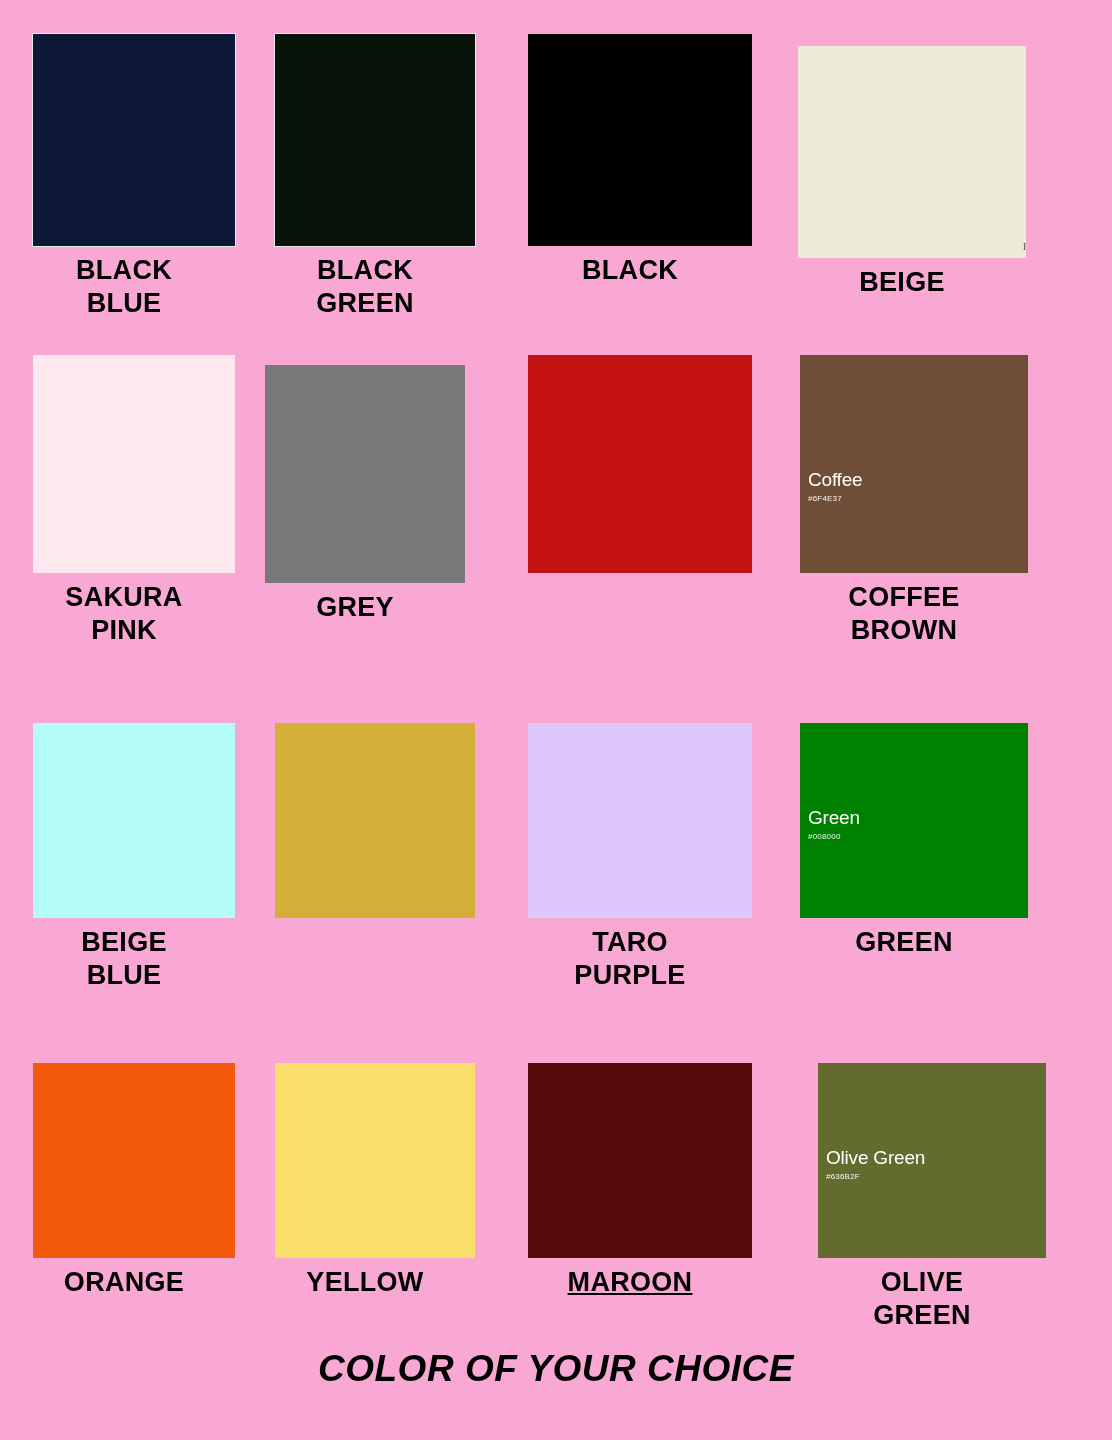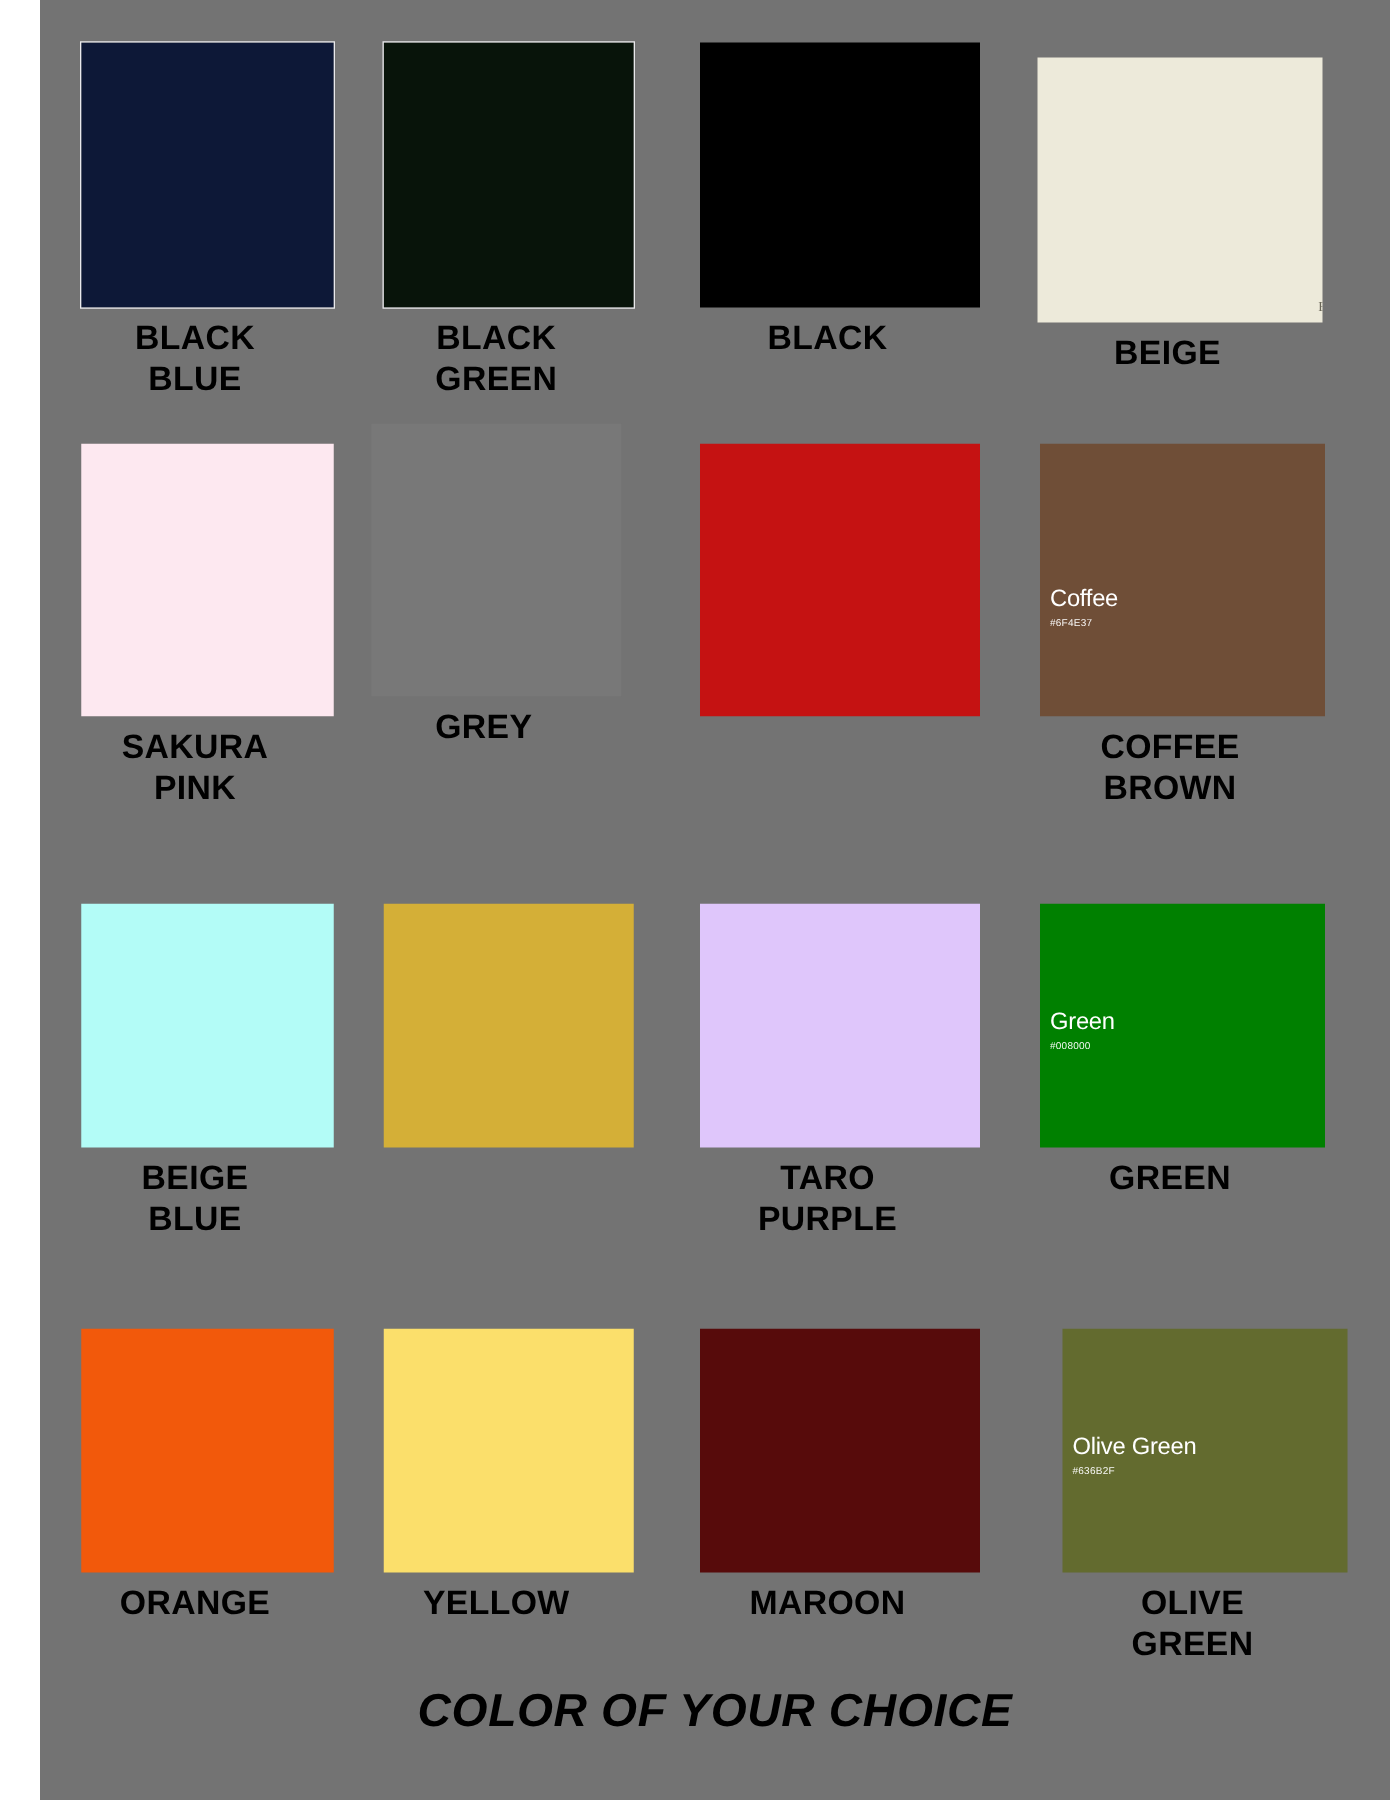--- a/index.html
+++ b/index.html
@@ -12,22 +12,21 @@
     height: 1440px;
     position: relative;
     overflow: hidden;
     font-family: "Liberation Sans", sans-serif;
     -webkit-font-smoothing: antialiased;
   }
 
   .sheet {
     position: absolute;
     inset: 0;
-    background: #737373;
-    margin-left: 32px;
+    background: #f9a8d4;
   }
 
   
   .cell {
     position: absolute;
     display: flex;
     flex-direction: column;
     align-items: center;
   }
 
@@ -127,21 +126,21 @@
         <div class="chip" style="width: 228px; height: 212px; background: rgb(237, 234, 218);">
           <div class="chip-edge-glyph">B</div>
         </div>
         <div class="caption" style="width: 268px; margin-left: -20px;">BEIGE</div>
       </div>
       <div class="cell" style="left: 33px; top: 355px; width: 202px; align-items: center;">
         <div class="chip" style="width: 202px; height: 218px; background: rgb(253, 232, 240);"></div>
         <div class="caption" style="width: 242px; margin-left: -20px;">SAKURA
 PINK</div>
       </div>
-      <div class="cell" style="left: 275px; top: 339px; width: 180px;">
+      <div class="cell" style="left: 275px; top: 365px; width: 180px;">
         <div class="chip" style="width: 200px; height: 218px; background: rgb(120, 120, 120);"></div>
         <div class="caption" style="width: 240px; margin-left: -20px;">GREY</div>
       </div>
       <div class="cell" style="left: 528px; top: 355px; width: 224px;">
         <div class="chip" style="width: 224px; height: 218px; background: rgb(197, 18, 18);"></div>
       </div>
       <div class="cell" style="left: 800px; top: 355px; width: 228px;">
         <div class="chip" style="width: 228px; height: 218px; background: rgb(111, 78, 55);">
           <div class="chip-text" style="top: 115px;">
             <span class="chip-name">Coffee</span>
@@ -176,21 +175,21 @@
       <div class="cell" style="left: 33px; top: 1063px; width: 202px;">
         <div class="chip" style="width: 202px; height: 195px; background: rgb(242, 89, 11);"></div>
         <div class="caption" style="width: 242px; margin-left: -20px;">ORANGE</div>
       </div>
       <div class="cell" style="left: 275px; top: 1063px; width: 200px;">
         <div class="chip" style="width: 200px; height: 195px; background: rgb(251, 223, 107);"></div>
         <div class="caption" style="width: 240px; margin-left: -20px;">YELLOW</div>
       </div>
       <div class="cell" style="left: 528px; top: 1063px; width: 224px;">
         <div class="chip" style="width: 224px; height: 195px; background: rgb(87, 11, 11);"></div>
-        <div class="caption" style="width: 264px; margin-left: -20px;">MAROON</div>
+        <div class="caption" style="width: 264px; margin-left: -20px; text-decoration: underline;">MAROON</div>
       </div>
       <div class="cell" style="left: 800px; top: 1063px; width: 264px;">
         <div class="chip" style="width: 228px; height: 195px; background: rgb(99, 107, 47);">
           <div class="chip-text" style="top: 85px;">
             <span class="chip-name">Olive Green</span>
             <span class="chip-hex">#636B2F</span>
           </div>
         </div>
         <div class="caption" style="width: 268px; margin-left: -20px;">OLIVE
 GREEN</div>

